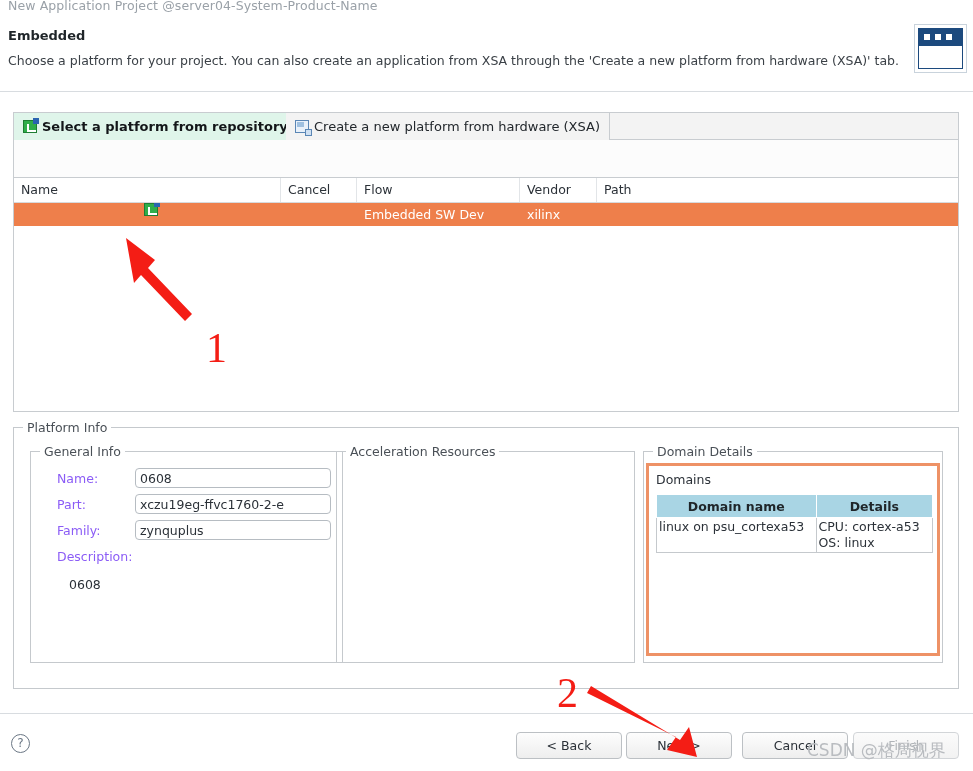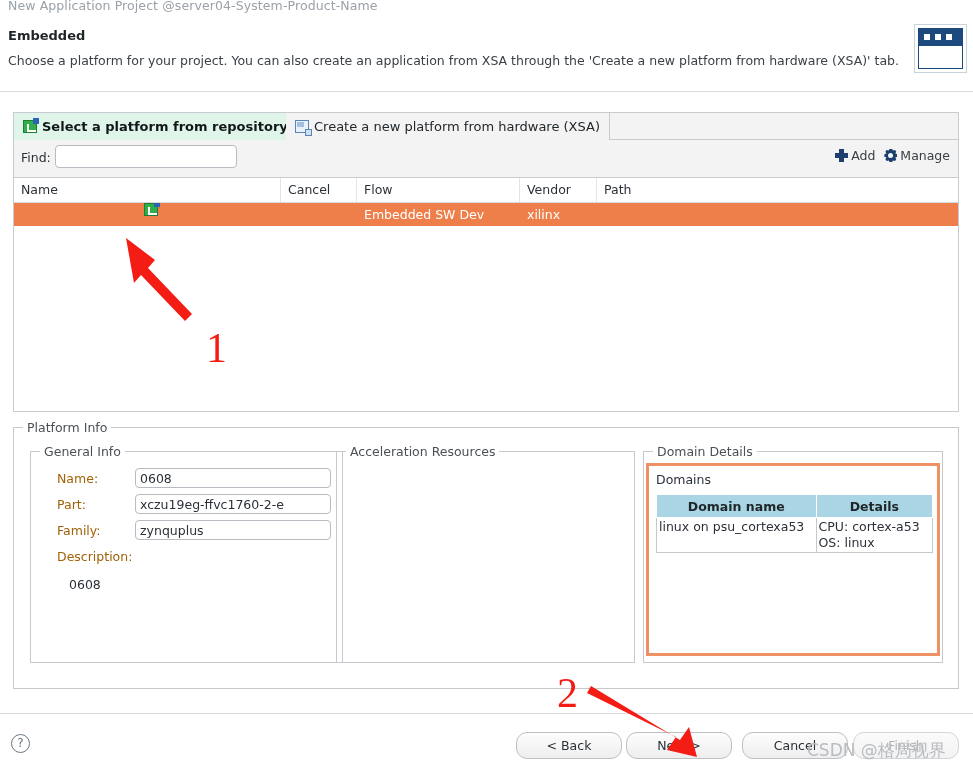--- a/index.html
+++ b/index.html
@@ -175,21 +175,21 @@
     background:transparent;
   }
   .group > .legend{
     position:absolute;top:-8px;left:9px;background:#ffffff;
     padding:0 4px;font-size:12.5px;color:#4a5057;white-space:nowrap;
   }
   #platform-info{left:13px;top:427px;width:946px;height:262px;}
   #general-info{left:16px;top:23px;width:313px;height:212px;}
   #accel-res{left:322px;top:23px;width:299px;height:212px;}
   #domain-details{left:629px;top:23px;width:300px;height:212px;}
-  .fld-label{position:absolute;font-size:12.5px;color:#a16207;}
+  .fld-label{position:absolute;font-size:12.5px;color:#8b5cf6;}
   .fld-input{
     position:absolute;height:20px;width:196px;
     background:#ffffff;border:1px solid #b6bcc2;border-radius:4px;
     box-sizing:border-box;font-family:inherit;font-size:12.5px;
     padding:0 4px;color:#2b3138;outline:none;
   }
   .desc-value{position:absolute;font-size:12.5px;color:#2b3138;}
   .accel-text{
     position:absolute;left:11px;top:8px;width:262px;
     font-size:12.5px;color:#2b3138;line-height:17px;
@@ -215,21 +215,21 @@
   
   .footer-rule{position:absolute;left:0;top:713px;width:973px;height:1px;background:#d8dce0;}
   .help-icon{
     position:absolute;left:11px;top:734px;width:19px;height:19px;
     border:1.5px solid #6b7785;border-radius:50%;box-sizing:border-box;
     color:#6b7785;font-size:12px;line-height:16px;text-align:center;
   }
   .btn{
     position:absolute;top:732px;height:27px;
     background:linear-gradient(#fdfdfd,#eeeeee);
-    border:1px solid #bcc0c4;border-radius:11px;box-sizing:border-box;
+    border:1px solid #bcc0c4;border-radius:4px;box-sizing:border-box;
     font-family:inherit;font-size:12.5px;color:#2b3138;
     display:flex;align-items:center;justify-content:center;
   }
   #btn-back{left:516px;width:106px;}
   #btn-next{left:626px;width:106px;}
   #btn-cancel{left:742px;width:106px;}
   #btn-finish{left:853px;width:106px;color:#b0b4b8;
     background:linear-gradient(#fbfbfb,#f2f2f2);border-color:#d2d5d8;}
   
   .anno-svg{position:absolute;left:0;top:0;width:973px;height:771px;pointer-events:none;}
@@ -272,30 +272,20 @@
       <span>Select a platform from repository</span>
     </div>
     <div class="tab inactive">
       <span class="ico-xsa">
           <span class="badge"></span>
         </span>
       <span>Create a new platform from hardware (XSA)</span>
     </div>
   </div>
 
-  <div class="findbar">
-    <span class="find-label">Find:</span>
-    <input class="find-input" type="text" value="" style="">
-    <div class="toolbtns">
-      <span class="plus-icon"></span>
-      <span>Add</span>
-      <span class="gear-icon"></span>
-      <span>Manage</span>
-    </div>
-  </div>
 
   <div class="tablewrap">
     <div class="thead">
       <div class="th" style="left:0;width:267px;">Name</div>
       <div class="th" style="left:267px;width:76px;">Cancel</div>
       <div class="th" style="left:343px;width:163px;">Flow</div>
       <div class="th" style="left:506px;width:77px;">Vendor</div>
       <div class="th" style="left:583px;width:361px;border-right:none;">Path</div>
     </div>
     <div class="row-selected">

